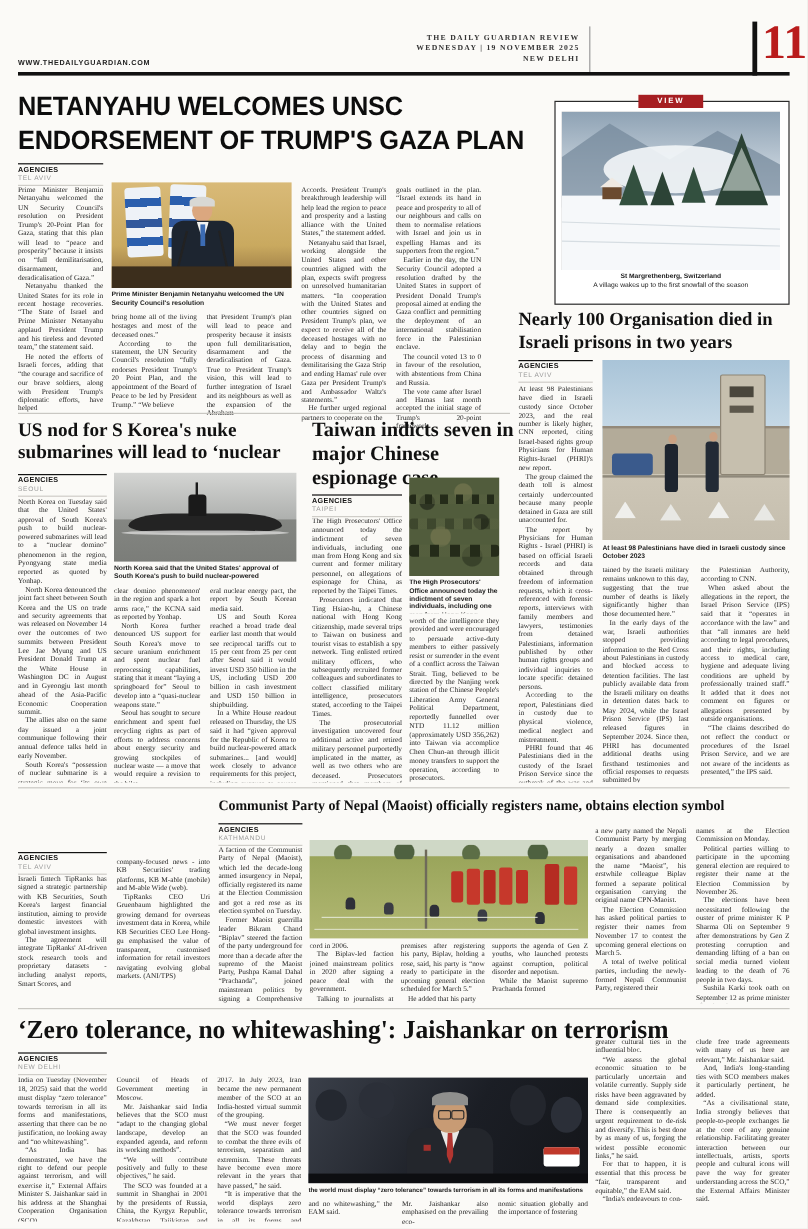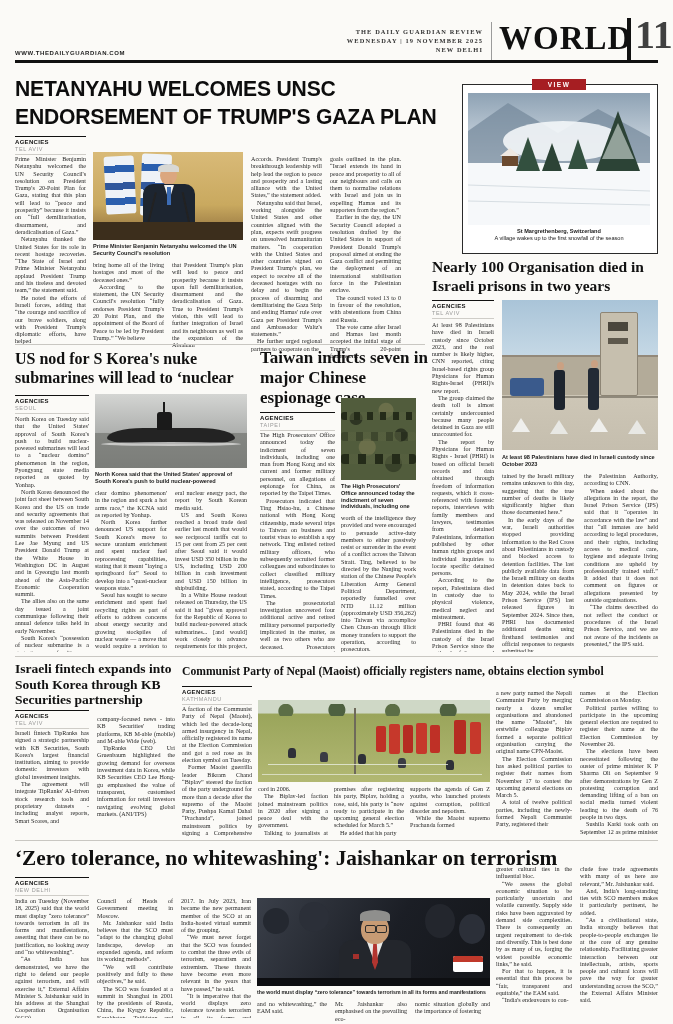--- a/index.html
+++ b/index.html
@@ -3,21 +3,21 @@
 <meta charset="utf-8">
 <style>
   html,body{margin:0;padding:0;background:#e9e7e2;}
   #page{position:relative;width:673px;height:1024px;background:#fbfaf7;margin:0 auto;overflow:hidden;
         font-family:"Liberation Serif",serif;color:#1d1d1d;}
   .abs{position:absolute;}
   
   .url{font:bold 6px "Liberation Sans",sans-serif;letter-spacing:.6px;color:#222;}
   .mast{font:bold 6.4px "Liberation Serif",serif;letter-spacing:1.1px;color:#333;text-align:right;line-height:9px;}
   .world{font:bold 33px/34px "Liberation Serif",serif;letter-spacing:1px;color:#101010;}
-  .pagenum{font:bold 40px/40px "Liberation Serif",serif;color:#404040;}
+  .pagenum{font:bold 40px/40px "Liberation Serif",serif;color:#b91c1c;}
   .vrule{background:#9b9b9b;width:1px;}
   .mainrule{background:#111;height:3px;}
   .thinrule{background:#c9c7c2;height:1px;}
   
   .hl-sans{font-family:"Liberation Sans",sans-serif;font-weight:800;color:#0d0d0d;letter-spacing:-.2px;
            transform:scaleX(.96);transform-origin:left top;}
   .hl-serif{font-family:"Liberation Serif",serif;font-weight:bold;color:#111;}
   
   .byline{border-top:1.5px solid #111;padding-top:1.5px;}
   .agency{font:bold 6px "Liberation Sans",sans-serif;letter-spacing:.3px;color:#111;}
@@ -44,21 +44,20 @@
 
 <div id="page">
 
   <div class="abs url" style="left:15px;top:50px;">WWW.THEDAILYGUARDIAN.COM</div>
   <div class="abs mast" style="left:240px;top:27px;width:243px;">
     <div>THE DAILY GUARDIAN REVIEW</div>
     <div>WEDNESDAY | 19 NOVEMBER 2025</div>
     <div>NEW DELHI</div>
   </div>
   <div class="abs vrule" style="left:491px;top:22px;height:40px;"></div>
-  <div class="abs world" style="left:499px;top:21px;">WORLD</div>
   <div class="abs" style="left:627px;top:18px;width:3.5px;height:45px;background:#111;"></div>
   <div class="abs pagenum" style="left:635px;top:15px;">11</div>
   <div class="abs mainrule" style="left:15px;top:60px;width:643px;"></div>
 
   <div class="abs hl-sans" style="left:15px;top:75px;width:452px;height:57px;font-size:22px;line-height:28px;overflow:hidden;">NETANYAHU WELCOMES UNSC ENDORSEMENT OF TRUMP'S GAZA PLAN</div>
   <div class="abs byline" style="left:15px;top:136px;width:71px;">
     <div class="agency">AGENCIES</div>
     <div class="city">TEL AVIV</div>
   </div>
 
@@ -227,21 +226,20 @@
     <div style="left:0;top:34px;width:75px;height:9px;background:repeating-linear-gradient(90deg,#20261663 0 7px,#5a634183 7px 15px);border-radius:3px;"></div>
     <div style="left:0;top:56px;width:75px;height:10px;background:repeating-linear-gradient(90deg,#242b19 0 8px,#58614083 8px 17px);border-radius:3px;"></div>
   </div>
   <div class="abs cap" style="left:341px;top:483px;width:75px;height:28px;">The High Prosecutors' Office announced today the indictment of seven individuals, including one man from Hong Kong</div>
   <div class="abs col" style="left:341px;top:515px;width:75px;height:137px;">
       <p>worth of the intelligence they provided and were encouraged to persuade active-duty members to either passively resist or surrender in the event of a conflict across the Taiwan Strait. Ting, believed to be directed by the Nanjing work station of the Chinese People's Liberation Army General Political Department, reportedly funnelled over NTD 11.12 million (approximately USD 356,262) into Taiwan via accomplice Chen Chun-an through illicit money transfers to support the operation, according to prosecutors.</p>
     </div>
 
   <div class="abs thinrule" style="left:15px;top:656px;width:643px;"></div>
 
-  <div class="abs hl-serif" style="left:15px;top:661px;width:168px;font-size:13.5px;line-height:15.5px;">Israeli fintech expands into South Korea through KB Securities partnership</div>
   <div class="abs byline" style="left:15px;top:710px;width:74px;">
     <div class="agency">AGENCIES</div>
     <div class="city">TEL AVIV</div>
   </div>
   <div class="abs col" style="left:15px;top:730px;width:74px;height:106px;">
       <p>Israeli fintech TipRanks has signed a strategic partnership with KB Securities, South Korea's largest financial institution, aiming to provide domestic investors with global investment insights.</p>
       <p>The agreement will integrate TipRanks' AI-driven stock research tools and proprietary datasets -including analyst reports, Smart Scores, and</p>
     </div>
   <div class="abs col" style="left:97px;top:716px;width:78px;height:120px;">
       <p>company-focused news - into KB Securities' trading platforms, KB M-able (mobile) and M-able Wide (web).</p>

